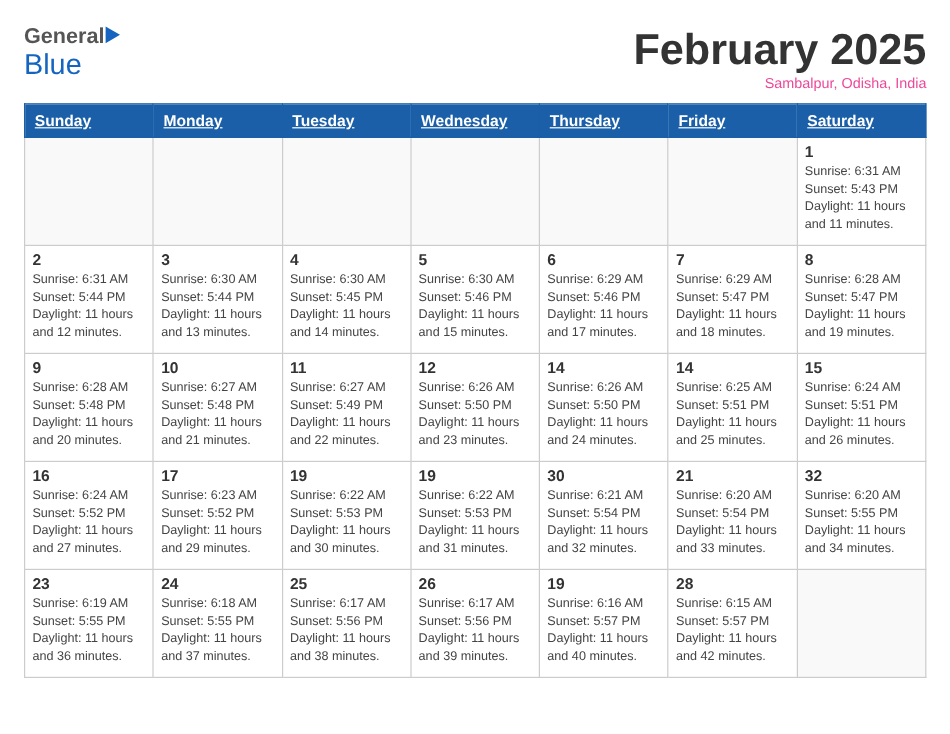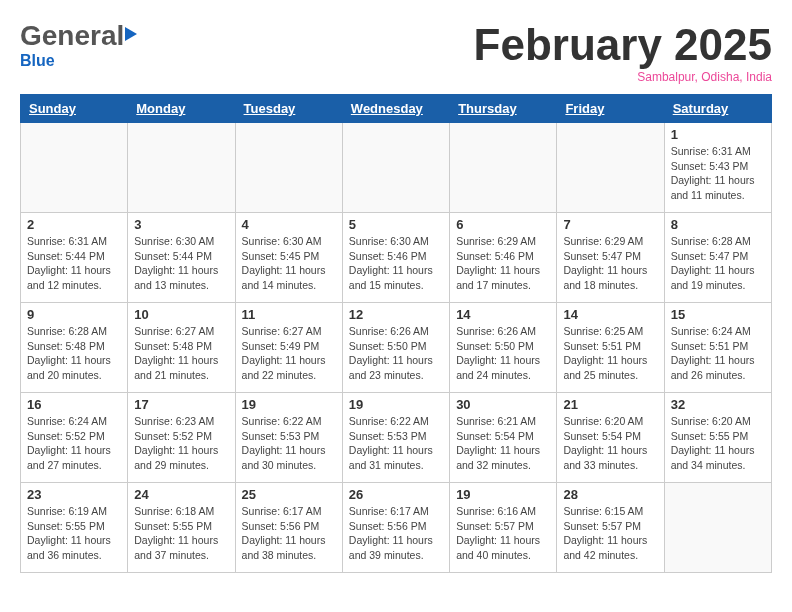--- a/index.html
+++ b/index.html
@@ -13,21 +13,21 @@
     .header-section {
       display: flex;
       justify-content: space-between;
       align-items: flex-start;
       margin-bottom: 10px;
     }
     .title-section {
       text-align: right;
     }
     .month-title {
-      font-size: 44px;
+      font-size: 36px;
       font-weight: bold;
       color: #333;
     }
     .location-title {
       font-size: 12px;
       color: #ec4899;
     }
     .calendar {
       width: 100%;
       border-collapse: collapse;
@@ -65,27 +65,27 @@
     .day-info {
       font-size: 10.5px;
       color: #444;
       line-height: 1.4;
     }
     .logo-wrapper {
       display: flex;
       align-items: center;
     }
     .logo-text-general {
-      font-size: 28px;
+      font-size: 18px;
       font-weight: bold;
       color: #555;
     }
     .logo-text-blue {
-      font-size: 16px;
-      font-weight: bold;
+      font-size: 24px;
+      font-weight: normal;
       color: #1565c0;
     }
     .logo-arrow {
       display: inline-block;
       width: 0;
       height: 0;
       border-top: 7px solid transparent;
       border-bottom: 7px solid transparent;
       border-left: 12px solid #1565c0;
       margin-left: 1px;

